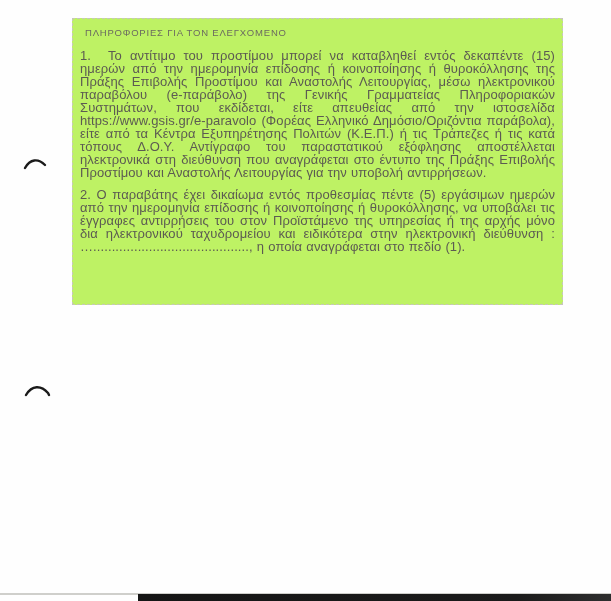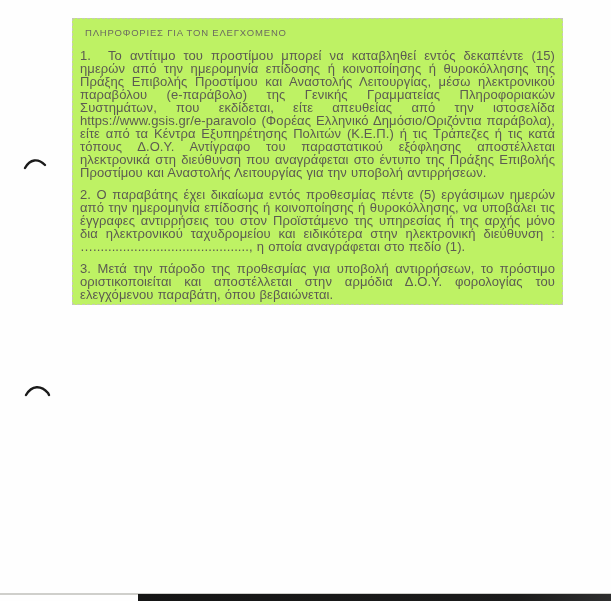--- a/index.html
+++ b/index.html
@@ -46,21 +46,20 @@
 
   <div class="info-box">
     <div class="heading">ΠΛΗΡΟΦΟΡΙΕΣ ΓΙΑ ΤΟΝ ΕΛΕΓΧΟΜΕΝΟ</div>
 
     <div class="para first">
       <span class="pnum">1.</span><span>Το αντίτιμο του προστίμου μπορεί να καταβληθεί εντός δεκαπέντε (15) ημερών από την ημερομηνία επίδοσης ή κοινοποίησης ή θυροκόλλησης της Πράξης Επιβολής Προστίμου και Αναστολής Λειτουργίας, μέσω ηλεκτρονικού παραβόλου (e-παράβολο) της Γενικής Γραμματείας Πληροφοριακών Συστημάτων, που εκδίδεται, είτε απευθείας από την ιστοσελίδα https://www.gsis.gr/e-paravolo (Φορέας Ελληνικό Δημόσιο/Οριζόντια παράβολα), είτε από τα Κέντρα Εξυπηρέτησης Πολιτών (Κ.Ε.Π.) ή τις Τράπεζες ή τις κατά τόπους Δ.Ο.Υ. Αντίγραφο του παραστατικού εξόφλησης αποστέλλεται ηλεκτρονικά στη διεύθυνση που αναγράφεται στο έντυπο της Πράξης Επιβολής Προστίμου και Αναστολής Λειτουργίας για την υποβολή αντιρρήσεων.</span>
     </div>
 
     <div class="para">2. Ο παραβάτης έχει δικαίωμα εντός προθεσμίας πέντε (5) εργάσιμων ημερών από την ημερομηνία επίδοσης ή κοινοποίησης ή θυροκόλλησης, να υποβάλει τις έγγραφες αντιρρήσεις του στον Προϊστάμενο της υπηρεσίας ή της αρχής μόνο δια ηλεκτρονικού ταχυδρομείου και ειδικότερα στην ηλεκτρονική διεύθυνση : ….........................................., η οποία αναγράφεται στο πεδίο (1).</div>
 
-    <div class="para">3. Μετά την πάροδο της προθεσμίας για υποβολή αντιρρήσεων, το πρόστιμο οριστικοποιείται και αποστέλλεται στην αρμόδια Δ.Ο.Υ. φορολογίας του ελεγχόμενου παραβάτη, όπου βεβαιώνεται.</div>
 
   </div>
 
   <div class="pen-mark" style="left:23px;top:156px;">
     <svg width="24" height="16" viewBox="0 0 24 16">
       <path d="M2,12 C7,3 15,2 22,9" fill="none" stroke="#1a1a1a" stroke-width="2.4" stroke-linecap="round"></path>
     </svg>
   </div>
 
   <div class="pen-mark" style="left:24px;top:383px;">

